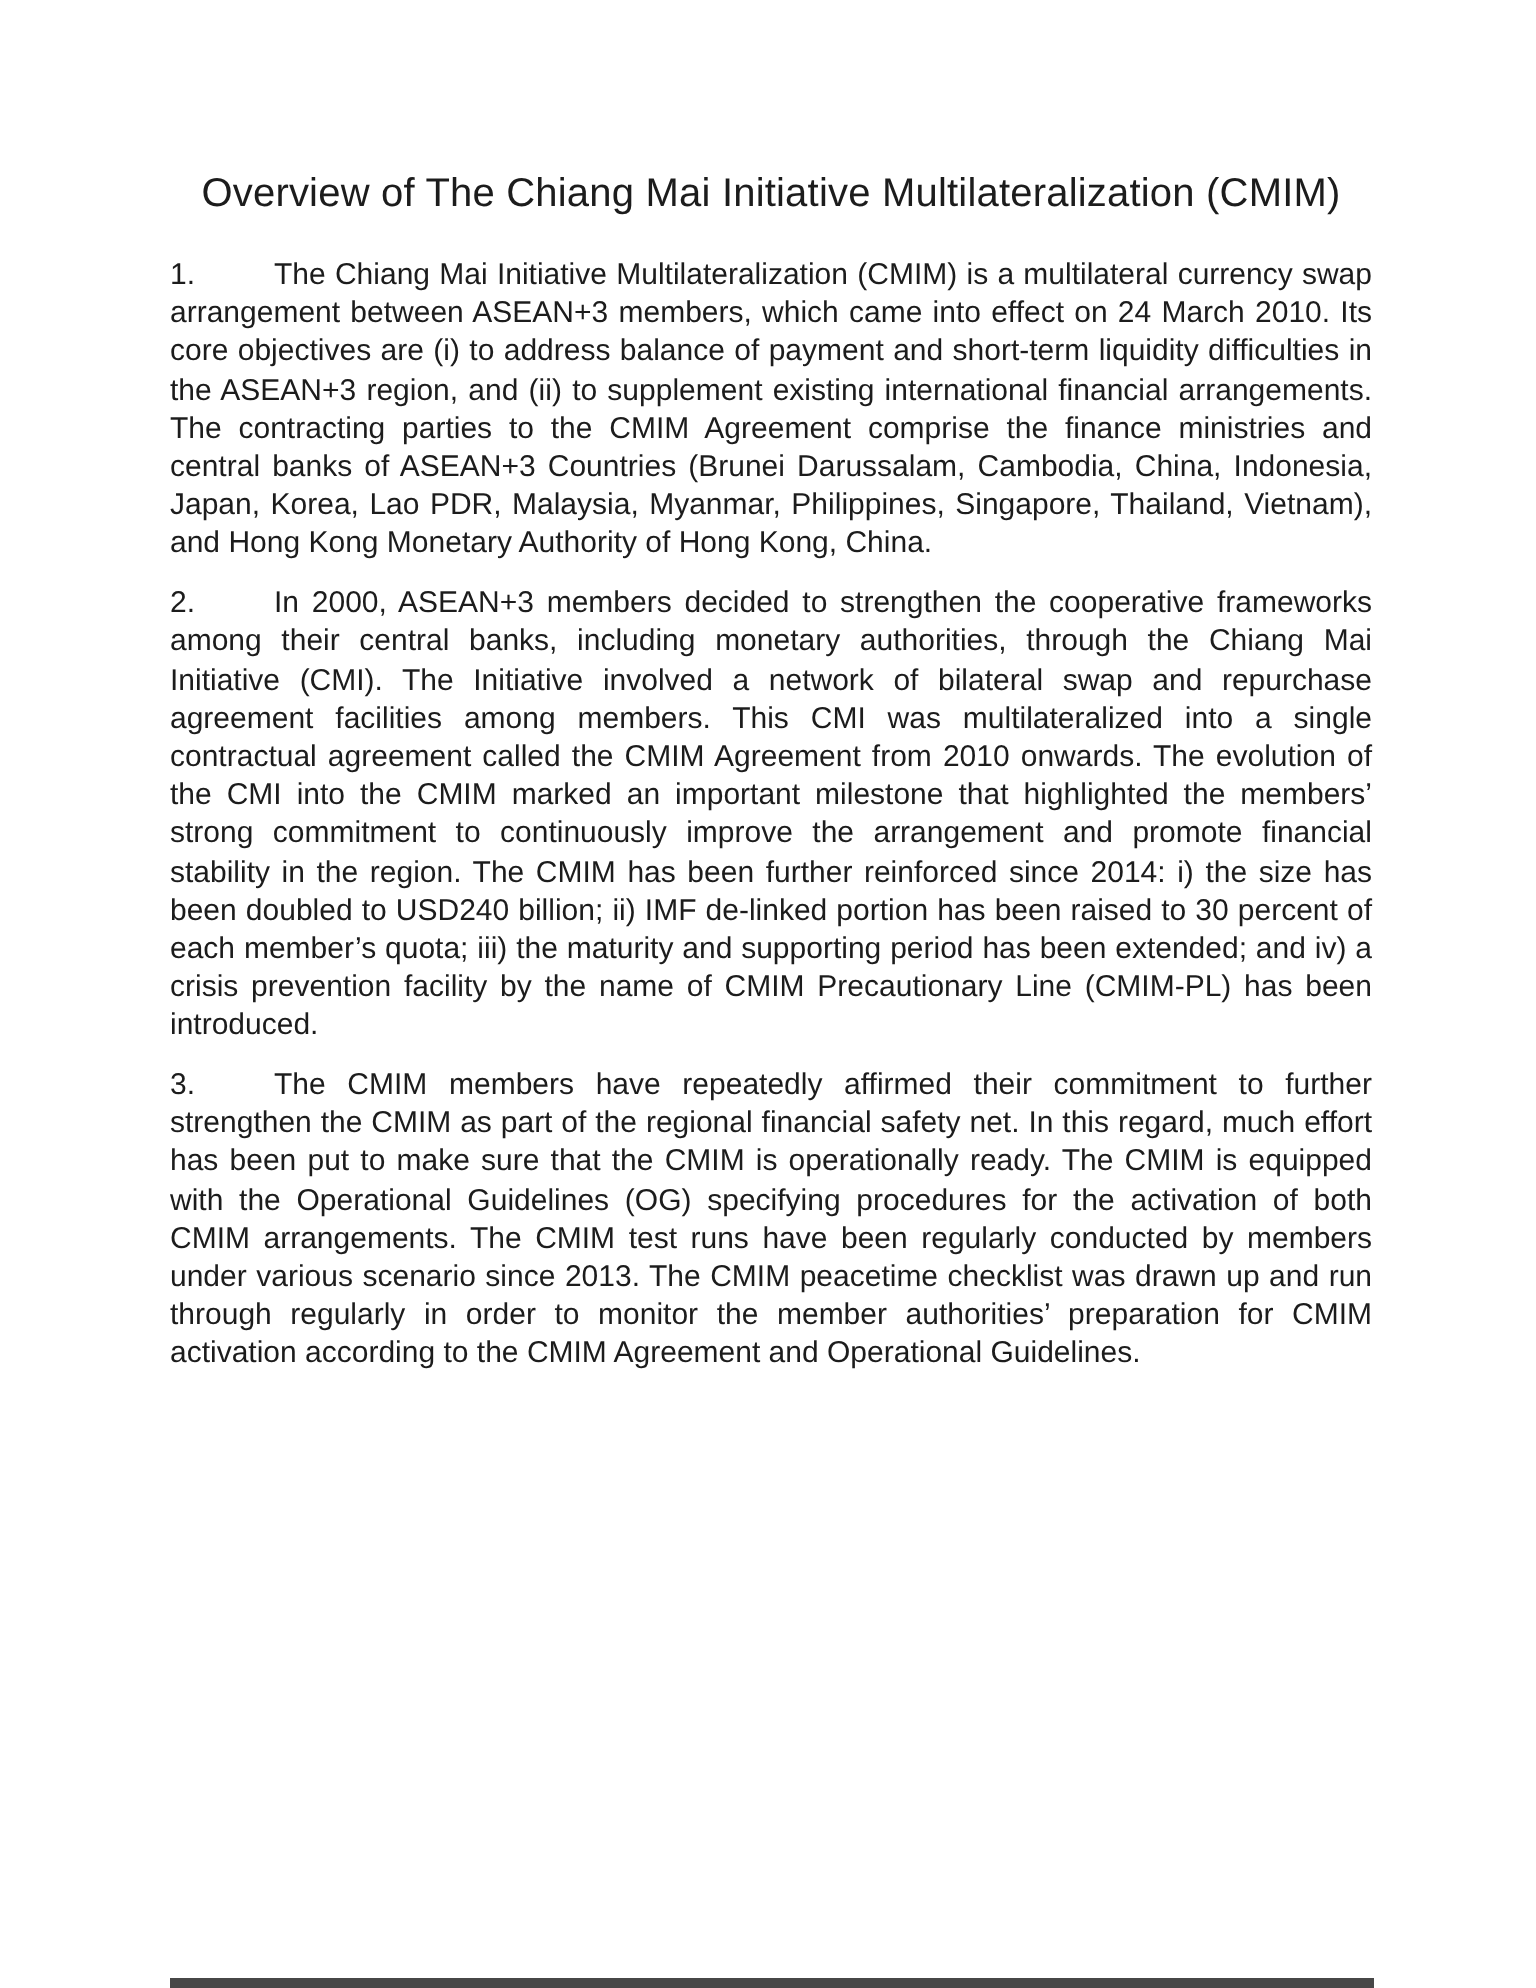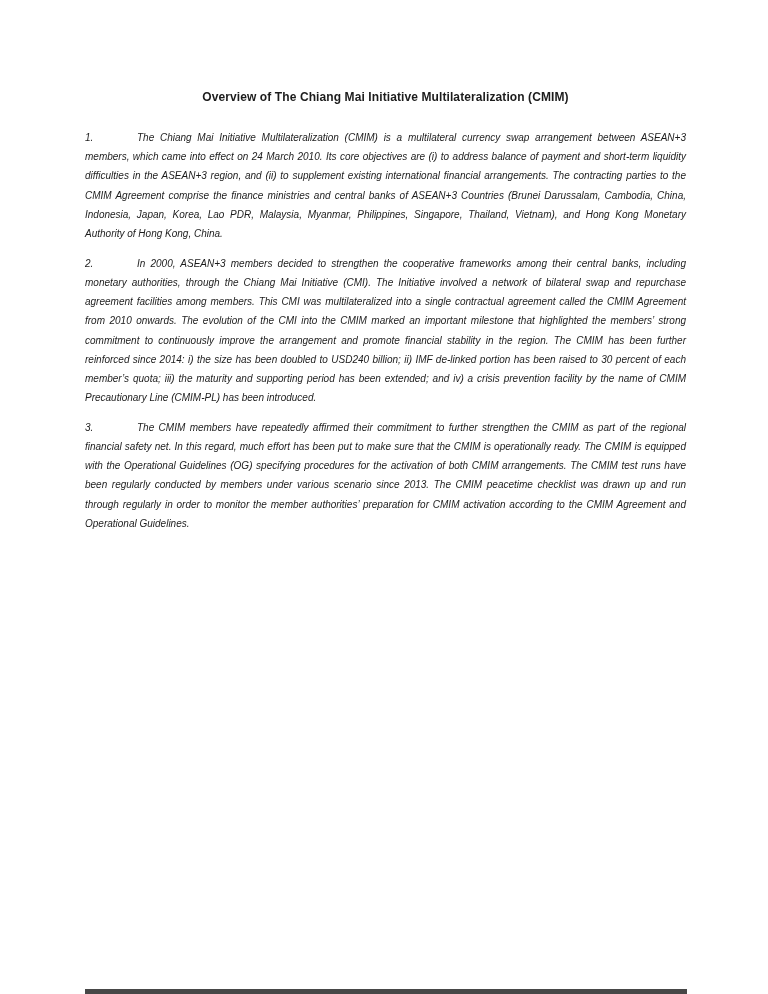--- a/index.html
+++ b/index.html
@@ -17,32 +17,31 @@
     color: #1c1c1c;
   }
   .content {
     position: absolute;
     left: 85px;
     top: 88px;
     width: 601px;
   }
   .doc-title {
     text-align: center;
-    font-weight: bold;
-    font-size: 12px;
+    font-weight: normal;
+    font-size: 20px;
     line-height: 19px;
     margin: 0 0 21px 0;
     letter-spacing: 0.1px;
   }
   .para {
     text-align: justify;
-    font-size: 10px;
+    font-size: 15px;
     line-height: 19.2px;
     margin: 0 0 10.5px 0;
-    font-style: italic;
   }
   .para-num {
     display: inline-block;
     width: 52px;
   }
   .page-bottom-rule {
     position: absolute;
     left: 85px;
     bottom: 0;
     width: 602px;

